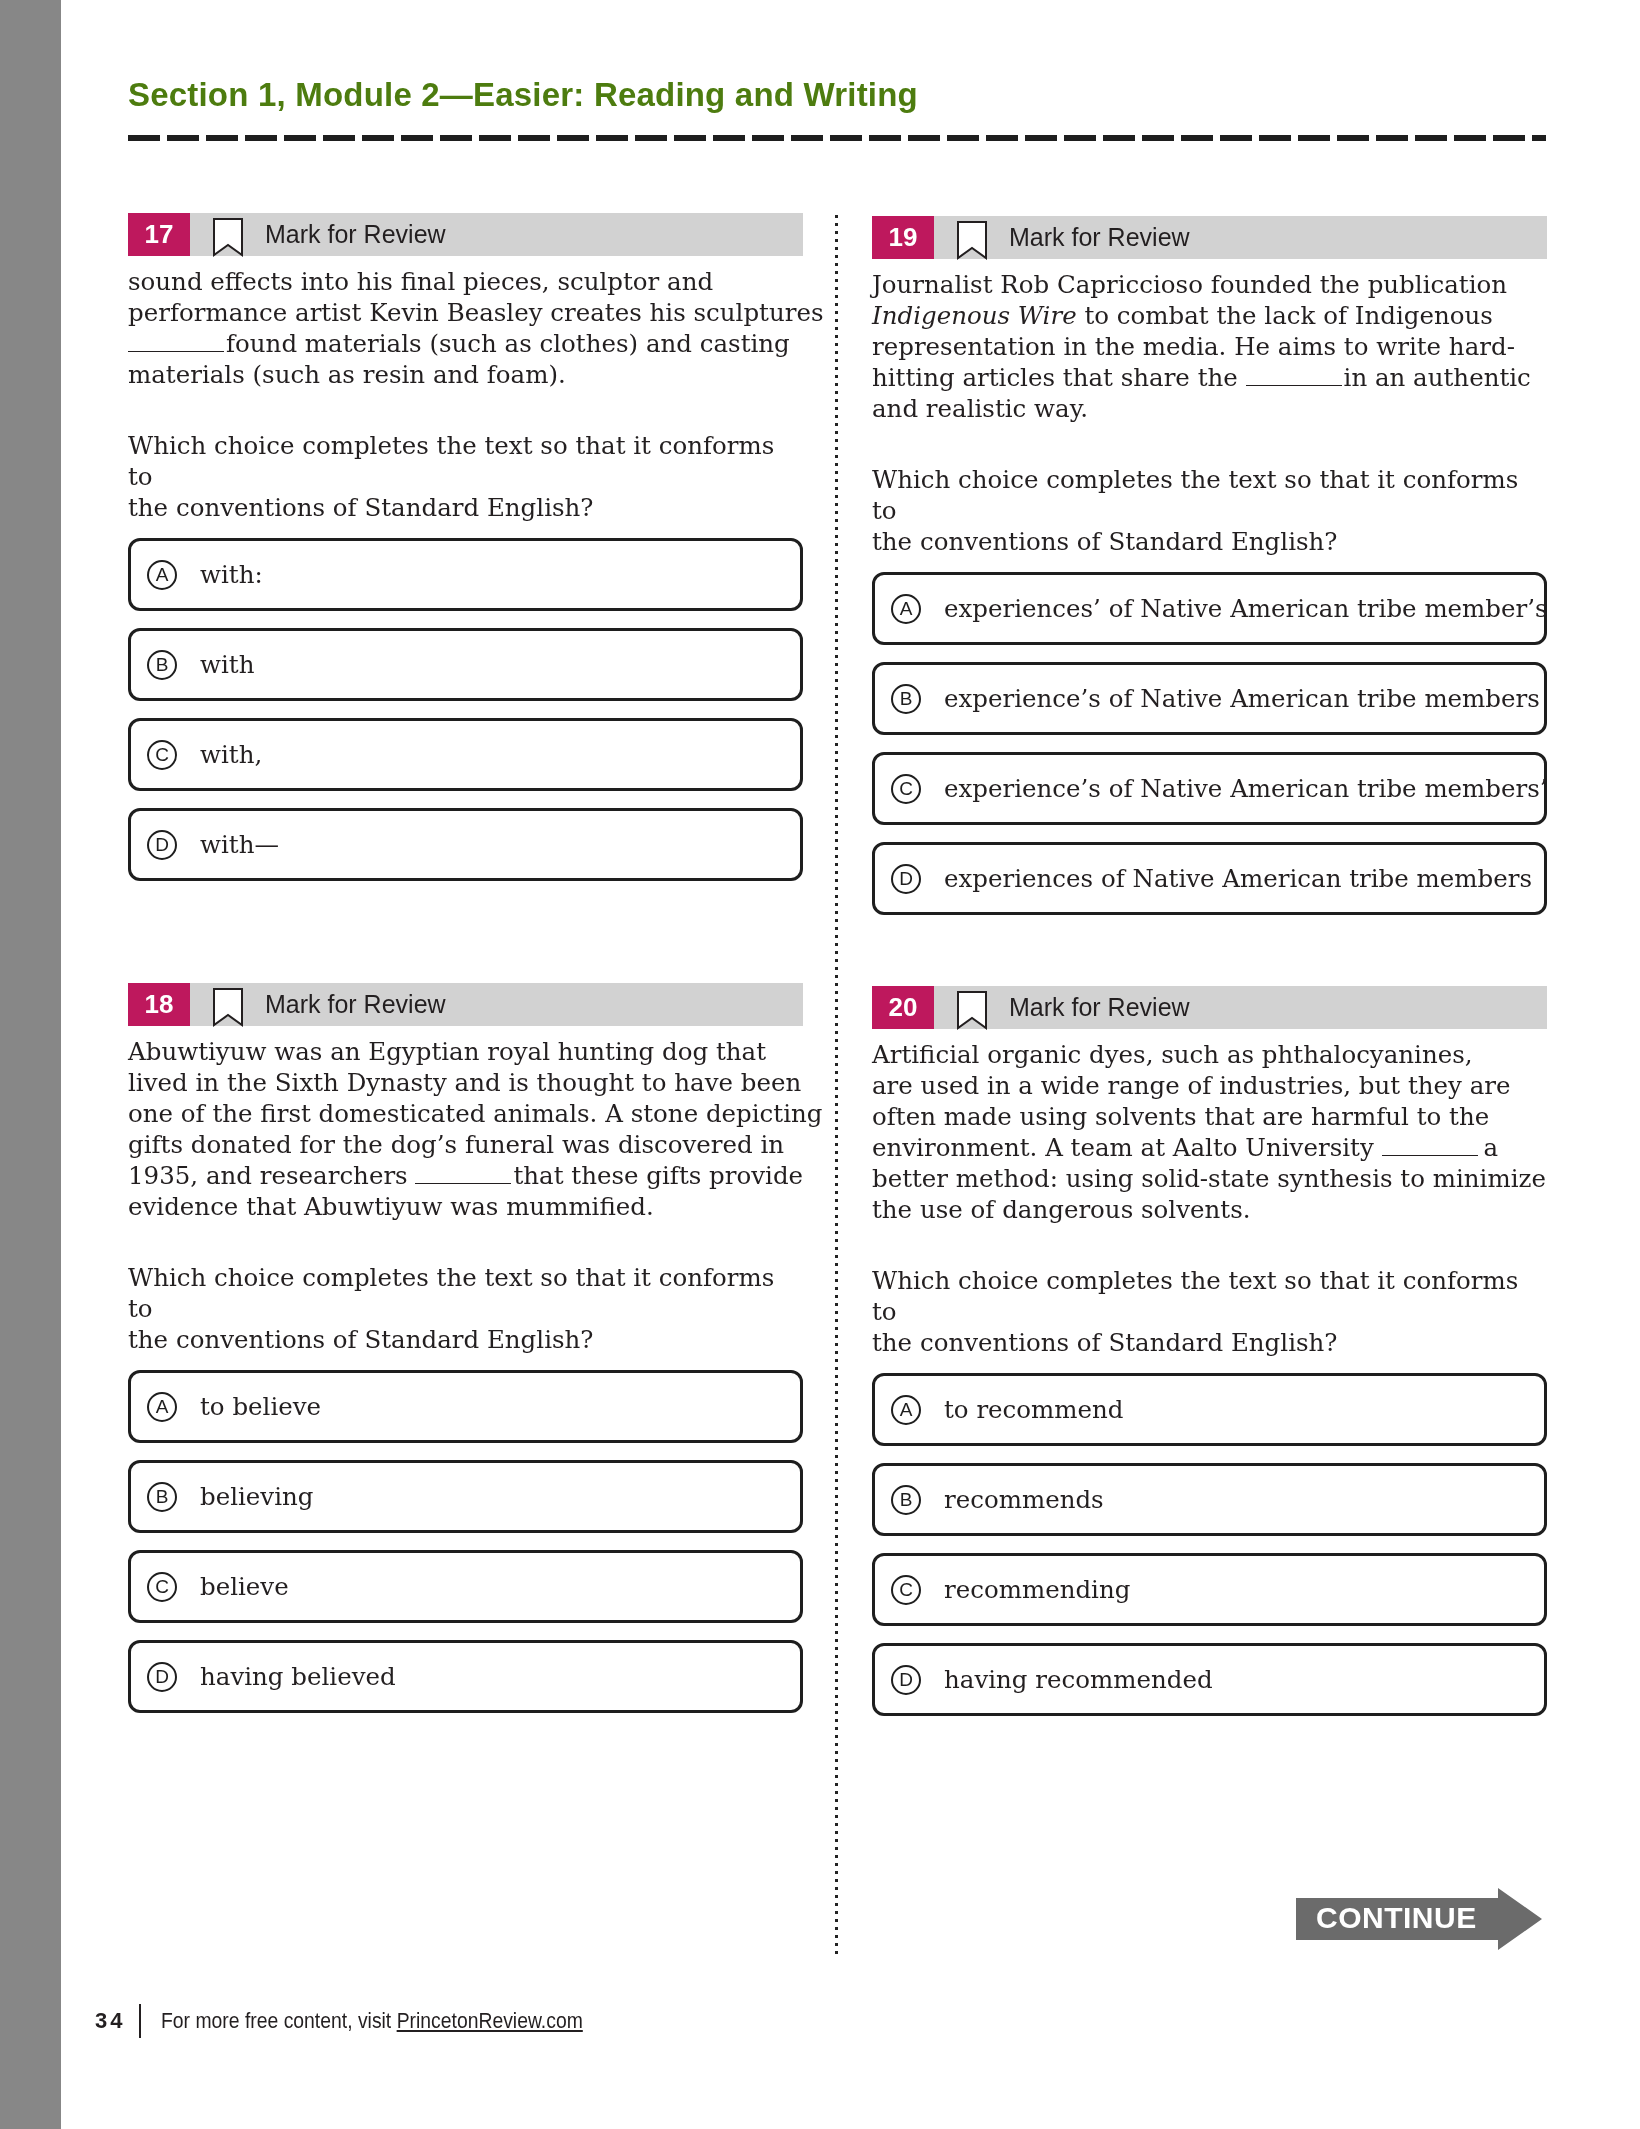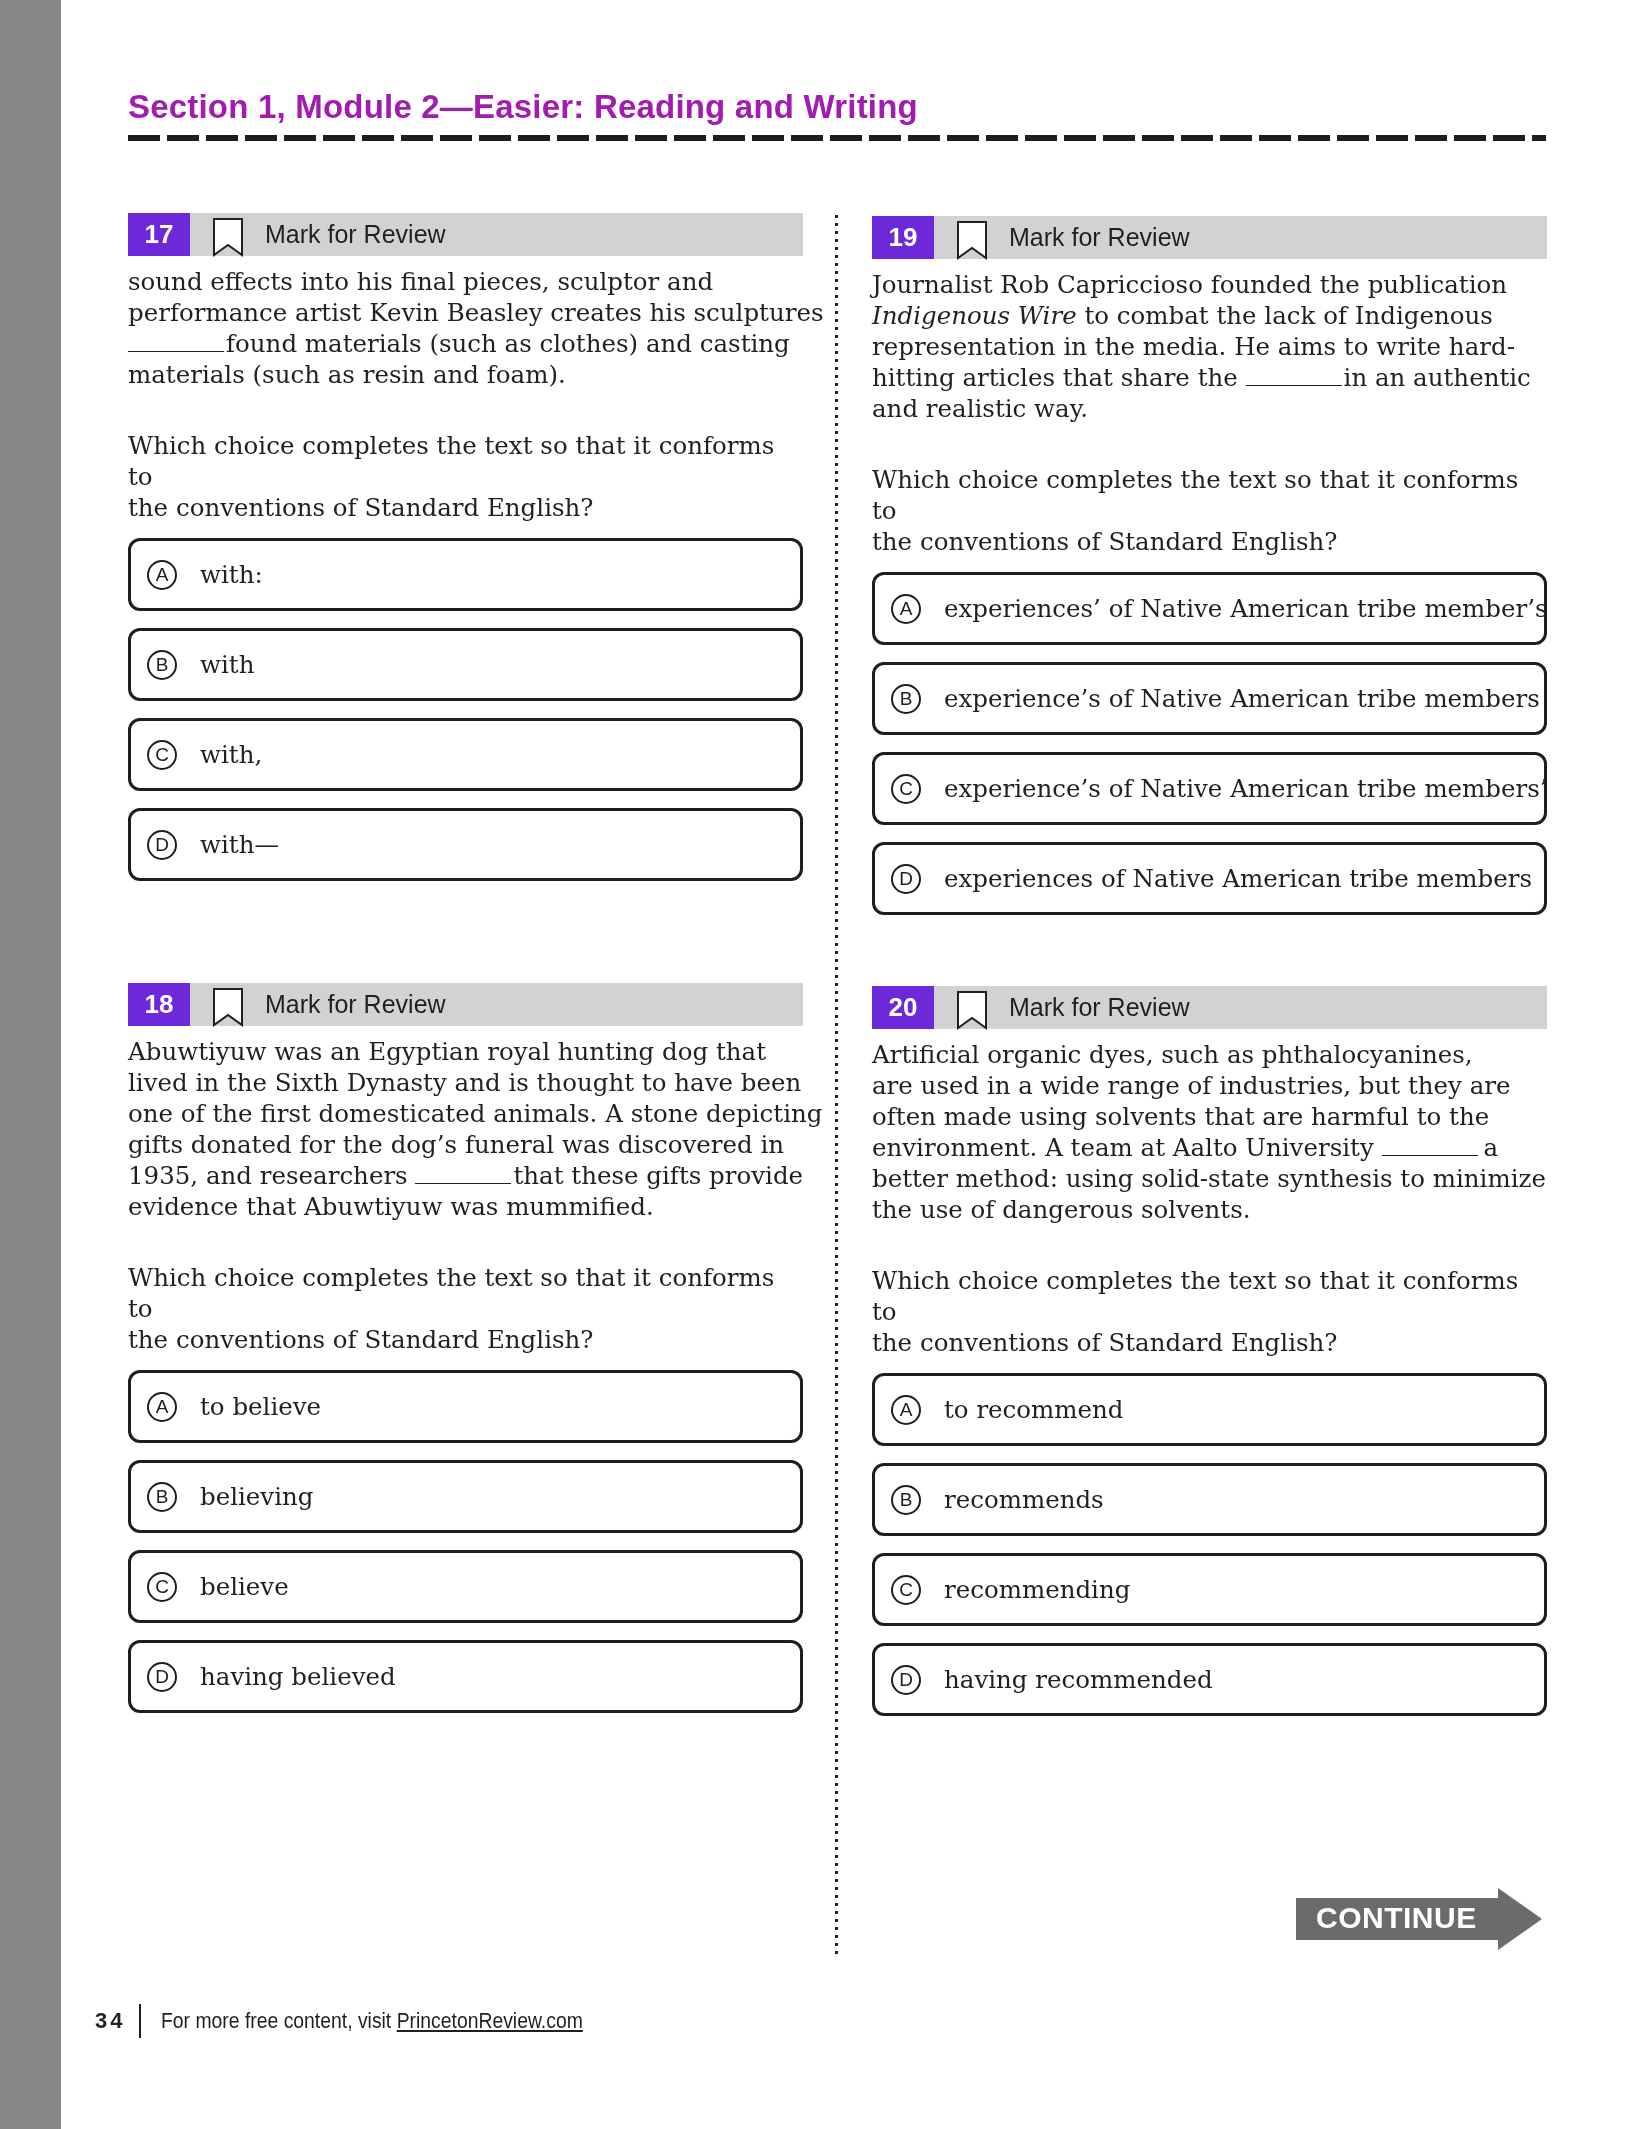--- a/index.html
+++ b/index.html
@@ -2,44 +2,44 @@
 <html><head>
 <meta charset="utf-8">
 <style>
   * { box-sizing: border-box; margin: 0; padding: 0; }
   html, body { width: 1640px; height: 2129px; background: #ffffff; overflow: hidden; }
   body { position: relative; font-family: "DejaVu Serif", serif; color: #231f20; }
 
   .left-bar { position: absolute; left: 0; top: 0; width: 61px; height: 2129px; background: #878787; }
 
   .page-title {
-    position: absolute; left: 128px; top: 88px;
+    position: absolute; left: 128px; top: 76px;
     font-family: "Liberation Sans", sans-serif; font-weight: bold;
-    font-size: 33px; color: #a21caf; letter-spacing: 0.2px;
+    font-size: 33px; color: #4d7c0f; letter-spacing: 0.2px;
   }
   .title-rule {
     position: absolute; left: 128px; top: 135px; width: 1418px; height: 6px;
     background: repeating-linear-gradient(to right, #1e1e1e 0 32px, transparent 32px 39px);
   }
 
   .divider {
     position: absolute; left: 834px; top: 215px; width: 4px; height: 1740px;
     background: repeating-linear-gradient(to bottom, #222 0 3px, transparent 3px 8px);
     background-size: 3px 8px; background-repeat: repeat-y; background-position: center top;
   }
 
   .question { position: absolute; width: 675px; }
   .q17 { left: 128px; top: 213px; }
   .q18 { left: 128px; top: 983px; }
   .q19 { left: 872px; top: 216px; }
   .q20 { left: 872px; top: 986px; }
 
   .q-header { height: 43px; background: #d2d2d2; display: flex; align-items: center; }
   .q-num {
-    width: 62px; height: 43px; background: #6d28d9; color: #fff;
+    width: 62px; height: 43px; background: #be185d; color: #fff;
     font-family: "Liberation Sans", sans-serif; font-weight: bold; font-size: 26px;
     display: flex; align-items: center; justify-content: center;
   }
   .bookmark { width: 32px; height: 40px; margin-left: 22px; margin-top: 4px; }
   .mark-label {
     margin-left: 21px; font-family: "Liberation Sans", sans-serif; font-size: 25px; color: #231f20;
   }
 
   .passage { margin-top: 10px; font-size: 24.5px; line-height: 31px; color: #231f20; }
   .passage .line { display: block; white-space: nowrap; }

